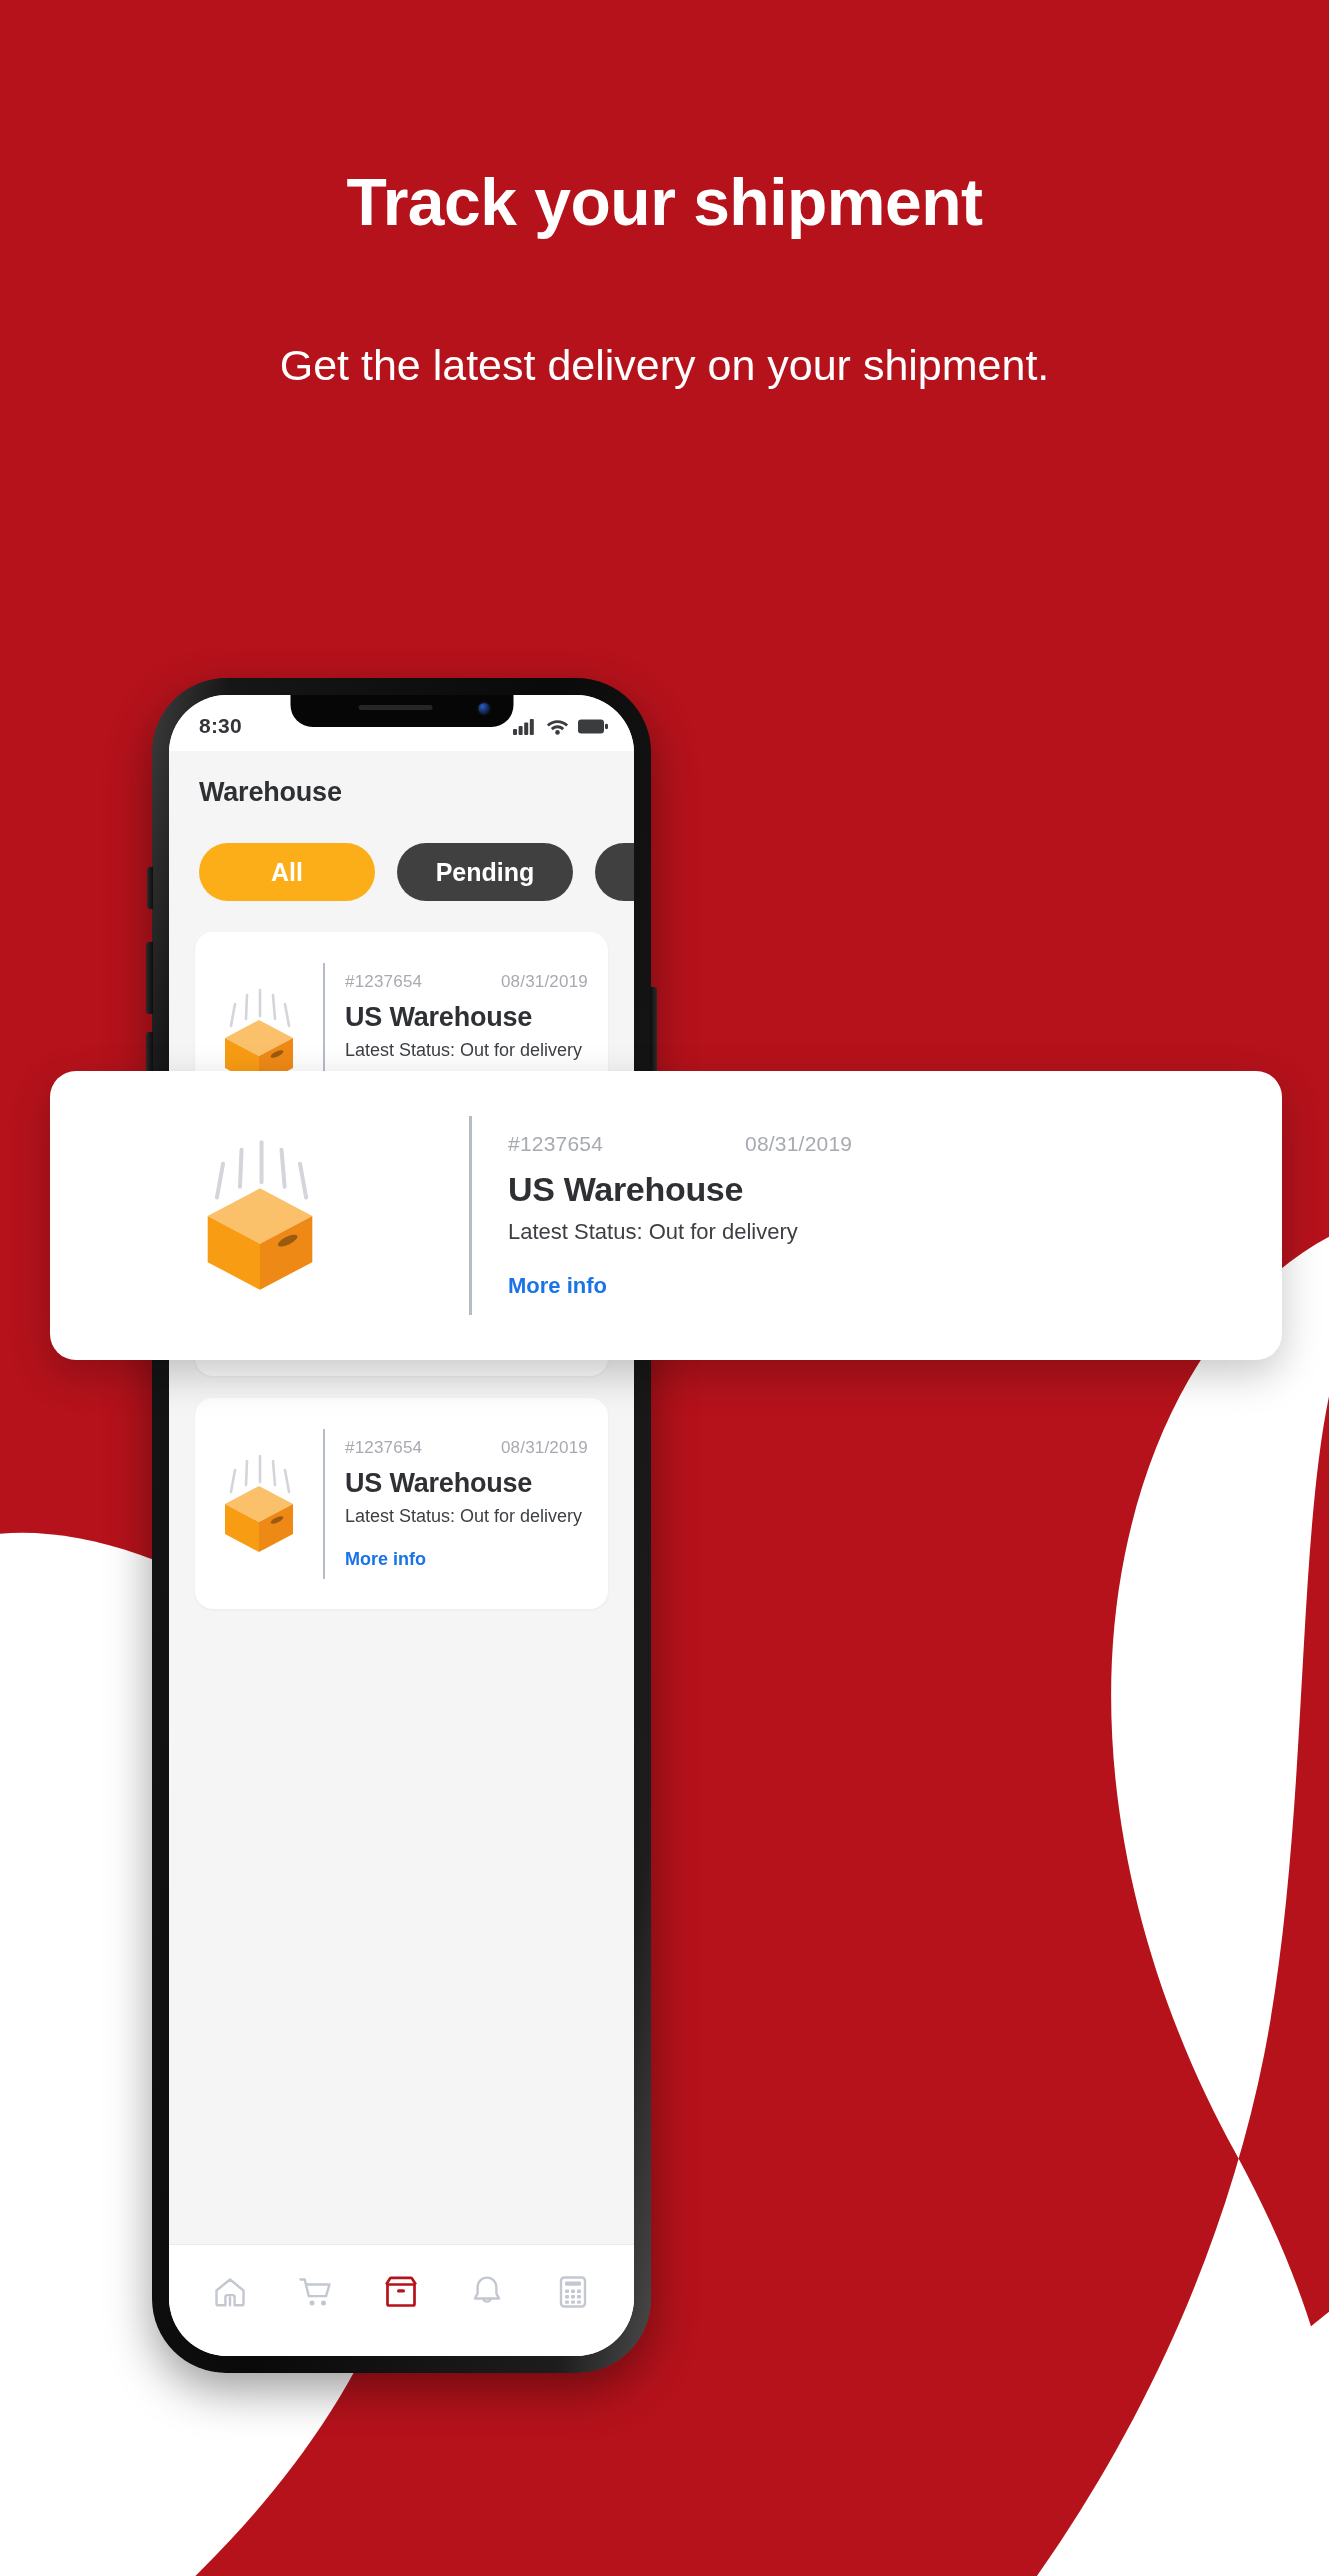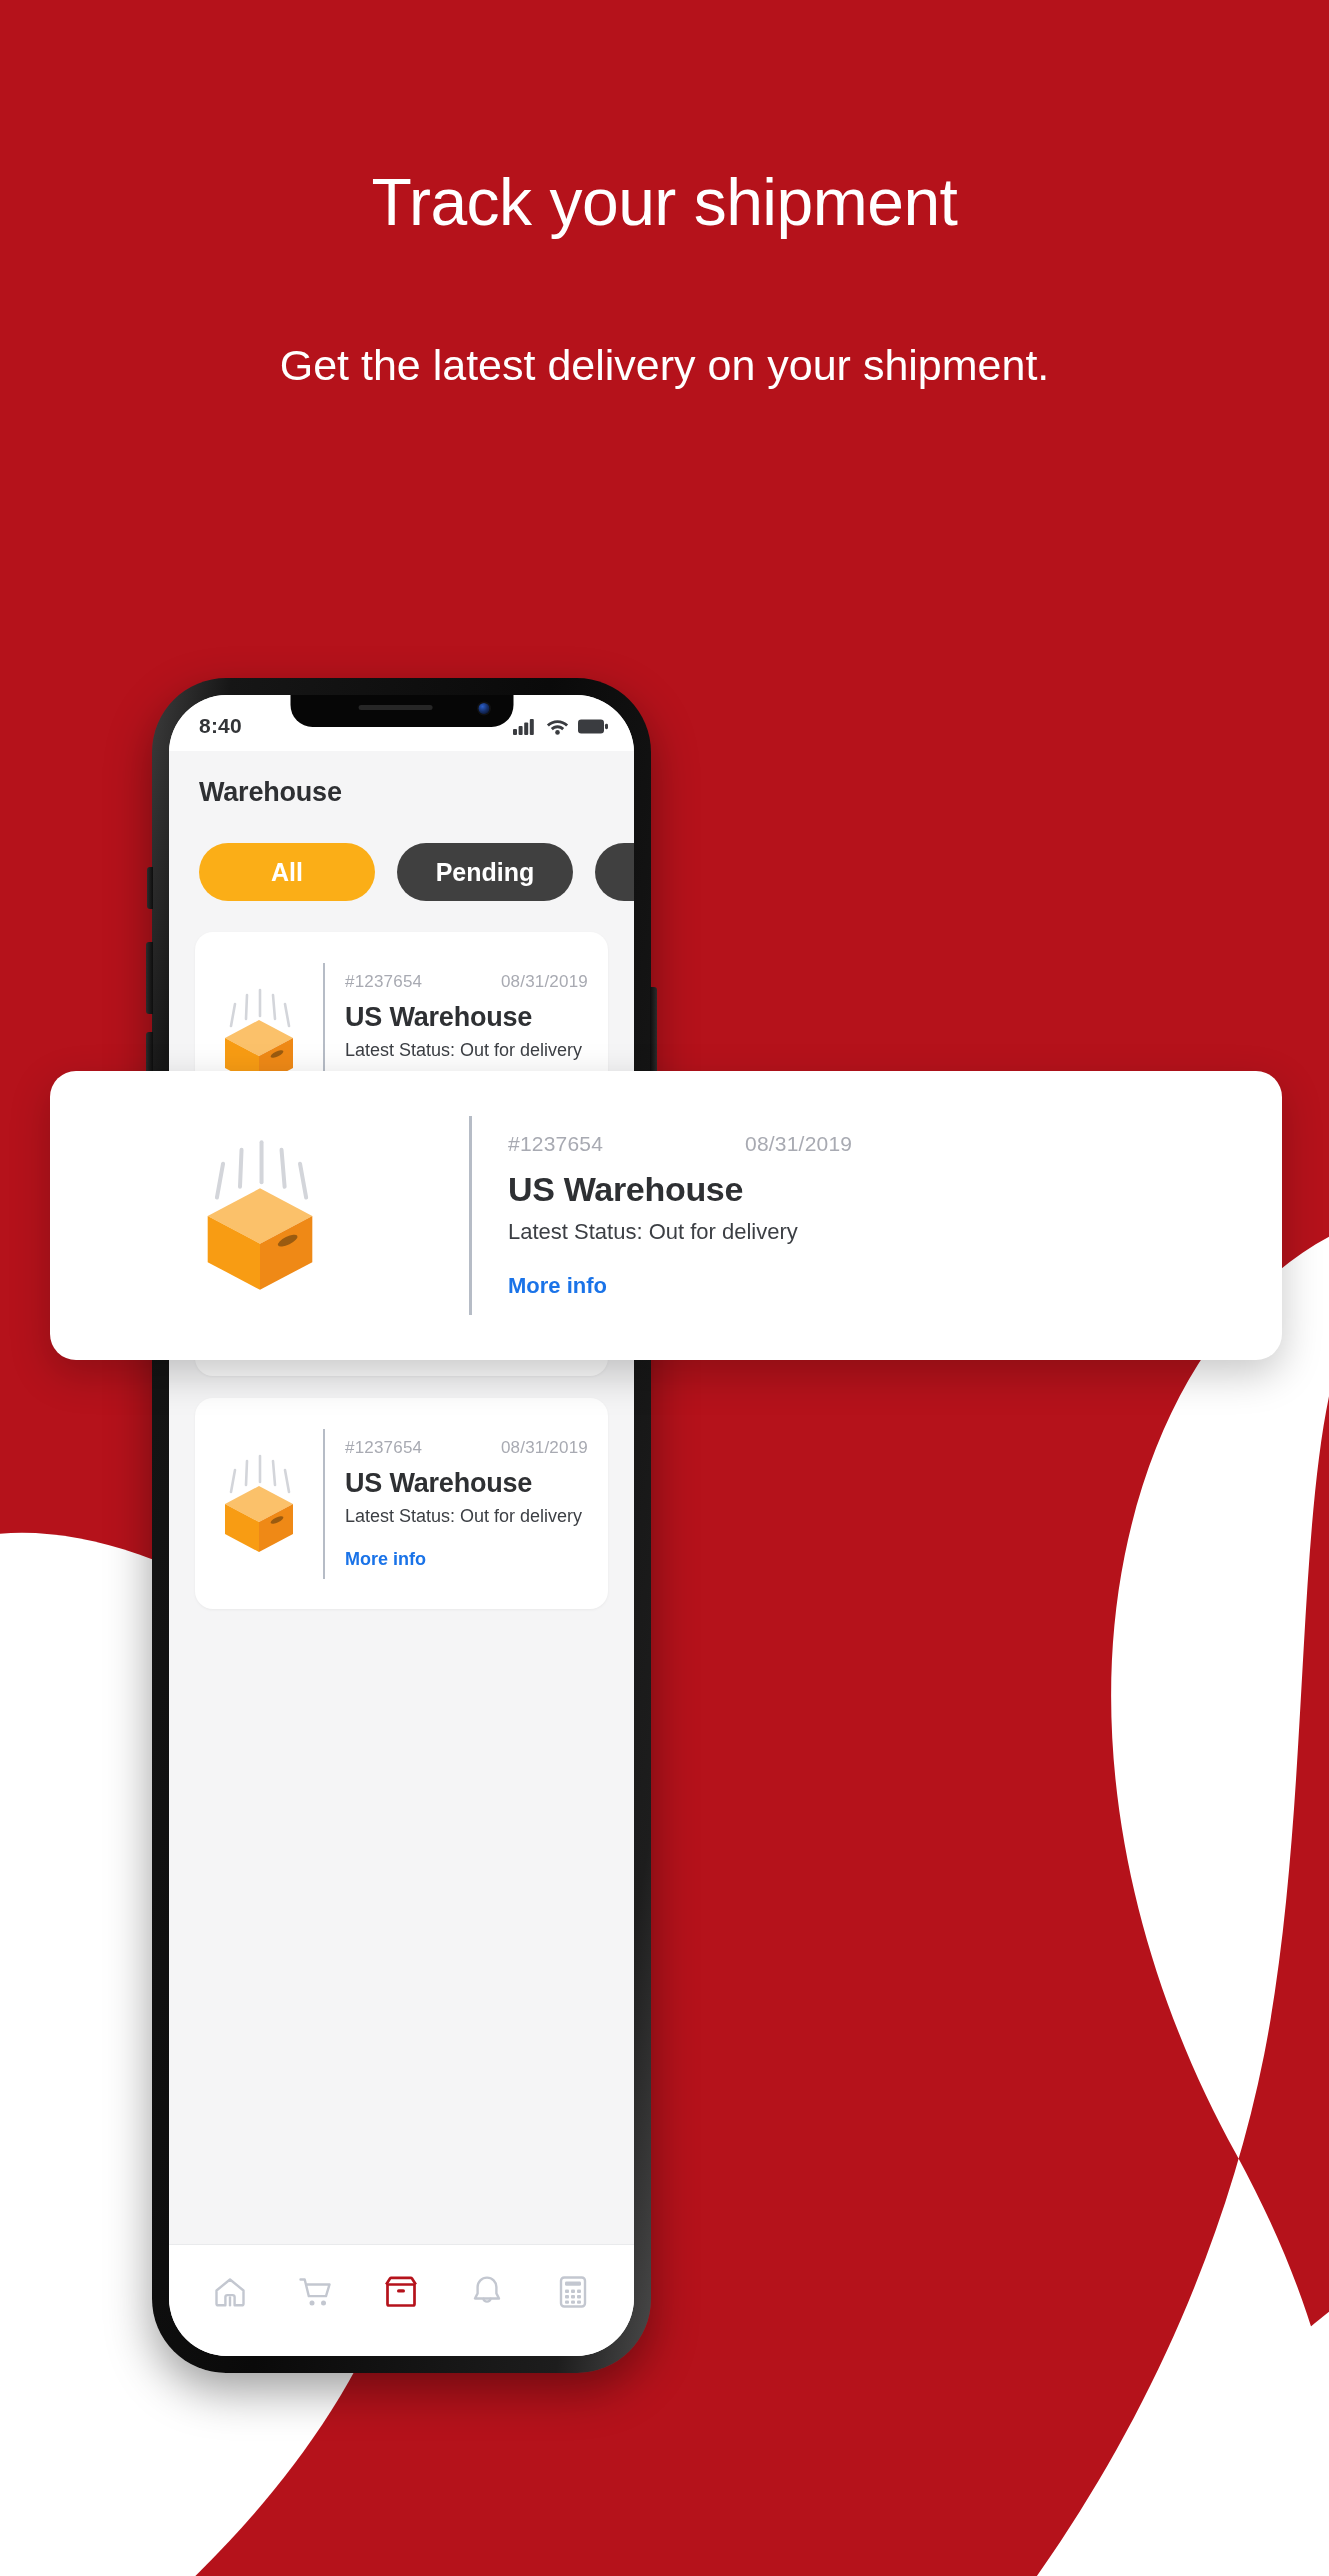--- a/index.html
+++ b/index.html
@@ -30,21 +30,21 @@
   
   .headline-wrap {
     position: absolute;
     left: 0; top: 168px;
     width: 1329px;
     text-align: center;
     z-index: 6;
   }
   .headline {
     font-size: 66px;
-    font-weight: 400;
+    font-weight: 700;
     color: #ffffff;
     letter-spacing: -0.5px;
     line-height: 1.05;
   }
   .subhead {
     position: absolute;
     left: 50%; top: 337px;
     transform: translateX(-50%);
     width: 898px;
     text-align: center;
@@ -278,21 +278,21 @@
     <div class="btn-side btn-pwr"></div>
 
     <div class="phone-screen">
 
       <div class="notch">
         <div class="notch-speaker"></div>
         <div class="notch-cam"></div>
       </div>
 
       <div class="statusbar">
-        <div class="sb-time">8:40</div>
+        <div class="sb-time">8:30</div>
         <div class="sb-icons">
           <svg width="24" height="17" viewBox="0 0 24 17">
             <rect x="0" y="11" width="4" height="6" rx="1" fill="#3a3c40"></rect>
             <rect x="5.6" y="8" width="4" height="9" rx="1" fill="#3a3c40"></rect>
             <rect x="11.2" y="4.5" width="4" height="12.5" rx="1" fill="#3a3c40"></rect>
             <rect x="16.8" y="1" width="4" height="16" rx="1" fill="#3a3c40"></rect>
           </svg>
           <svg width="23" height="17" viewBox="0 0 23 17">
             <path d="M11.5 2.2C7.3 2.2 3.6 3.9 0.9 6.5L2.9 8.6C5.1 6.4 8.1 5.1 11.5 5.1s6.4 1.3 8.6 3.5l2-2.1C19.4 3.9 15.7 2.2 11.5 2.2Z" fill="#3a3c40"></path>
             <path d="M11.5 7.3c-2.6 0-5 1.1-6.7 2.8l2 2.1c1.2-1.2 2.9-2 4.7-2s3.5.8 4.7 2l2-2.1C16.5 8.4 14.1 7.3 11.5 7.3Z" fill="#3a3c40"></path>

